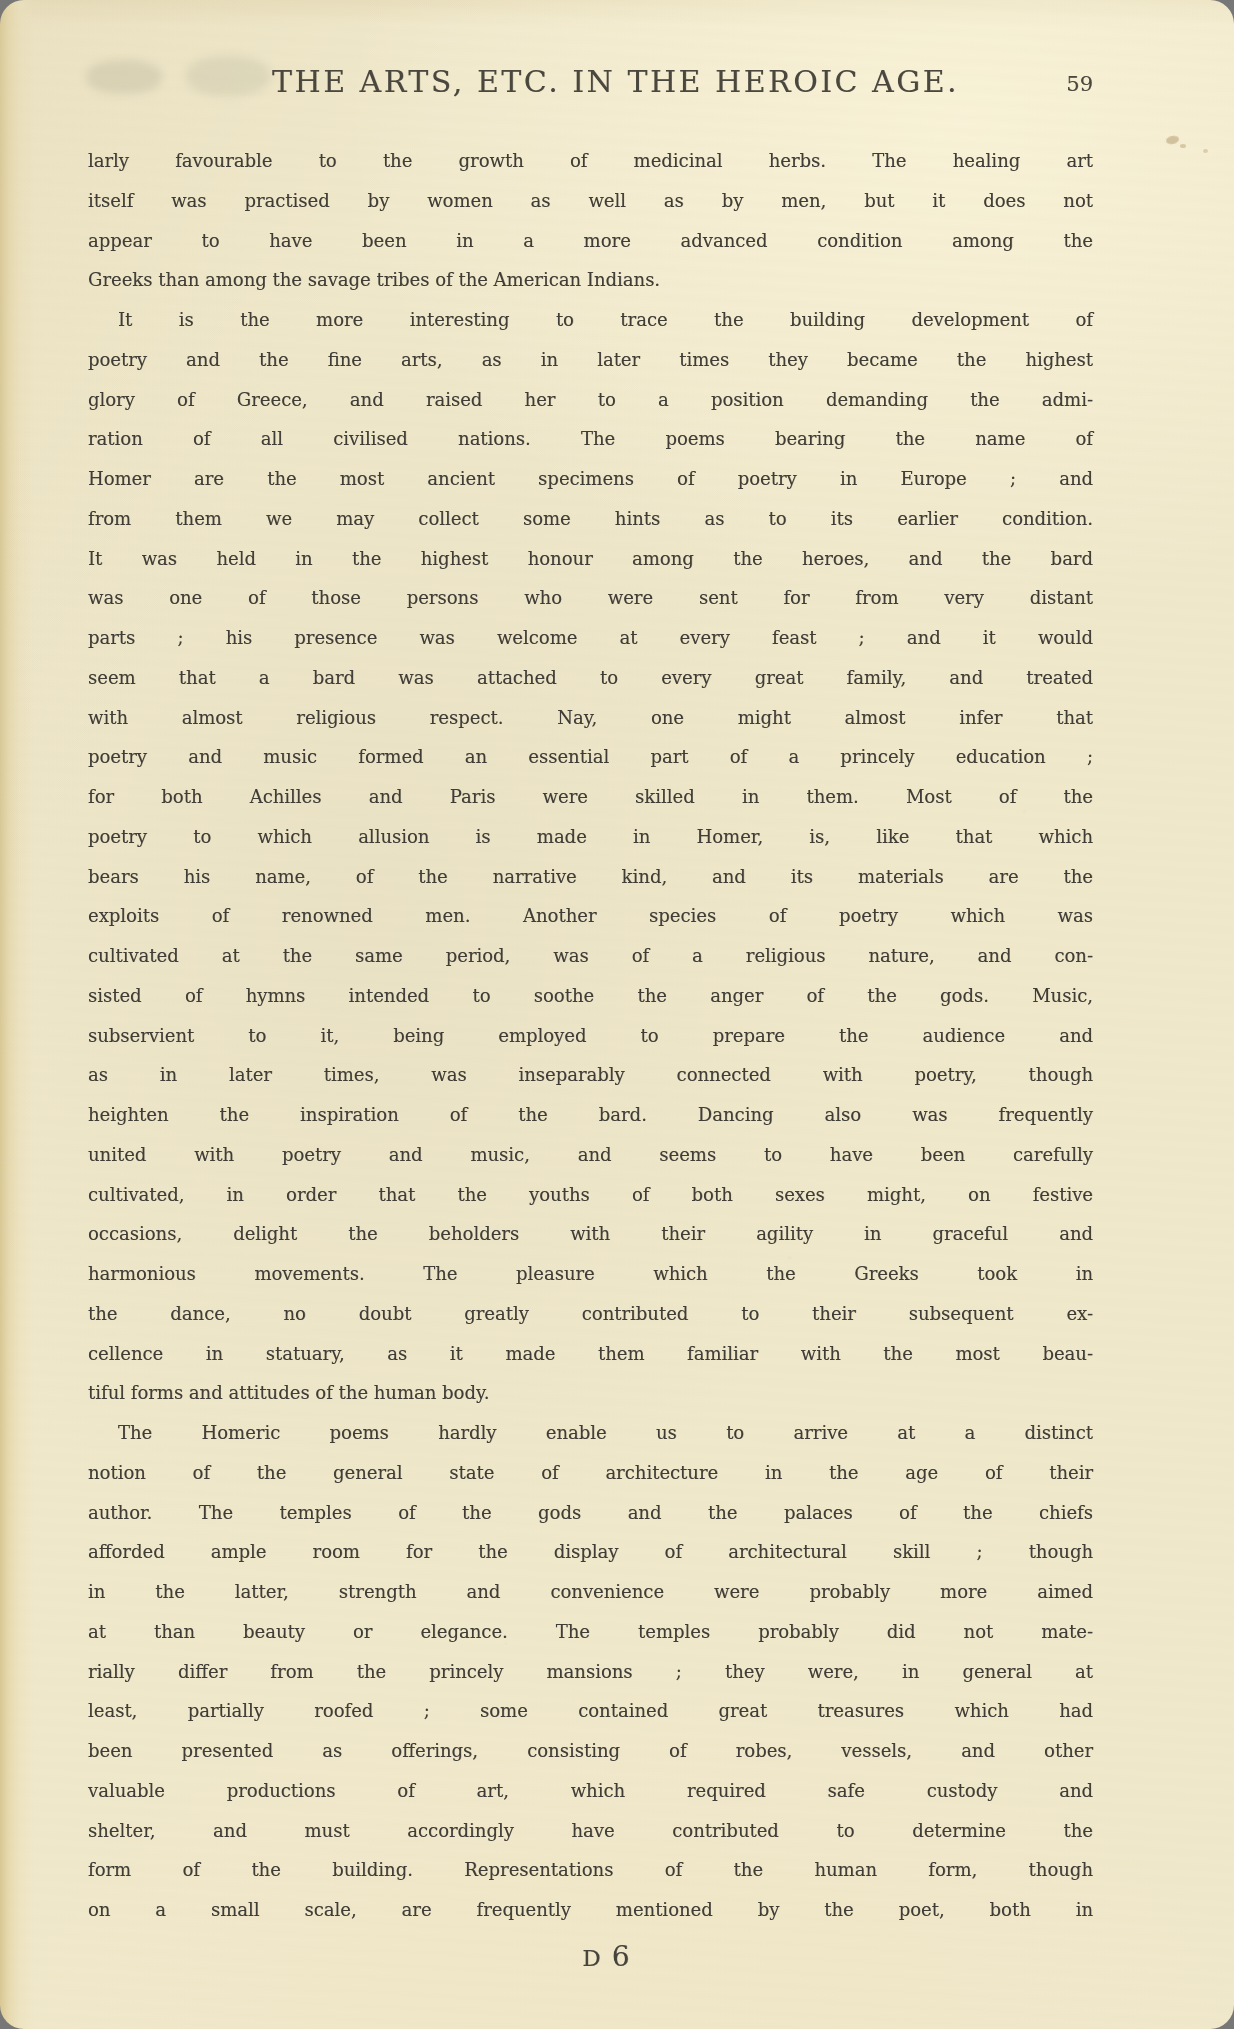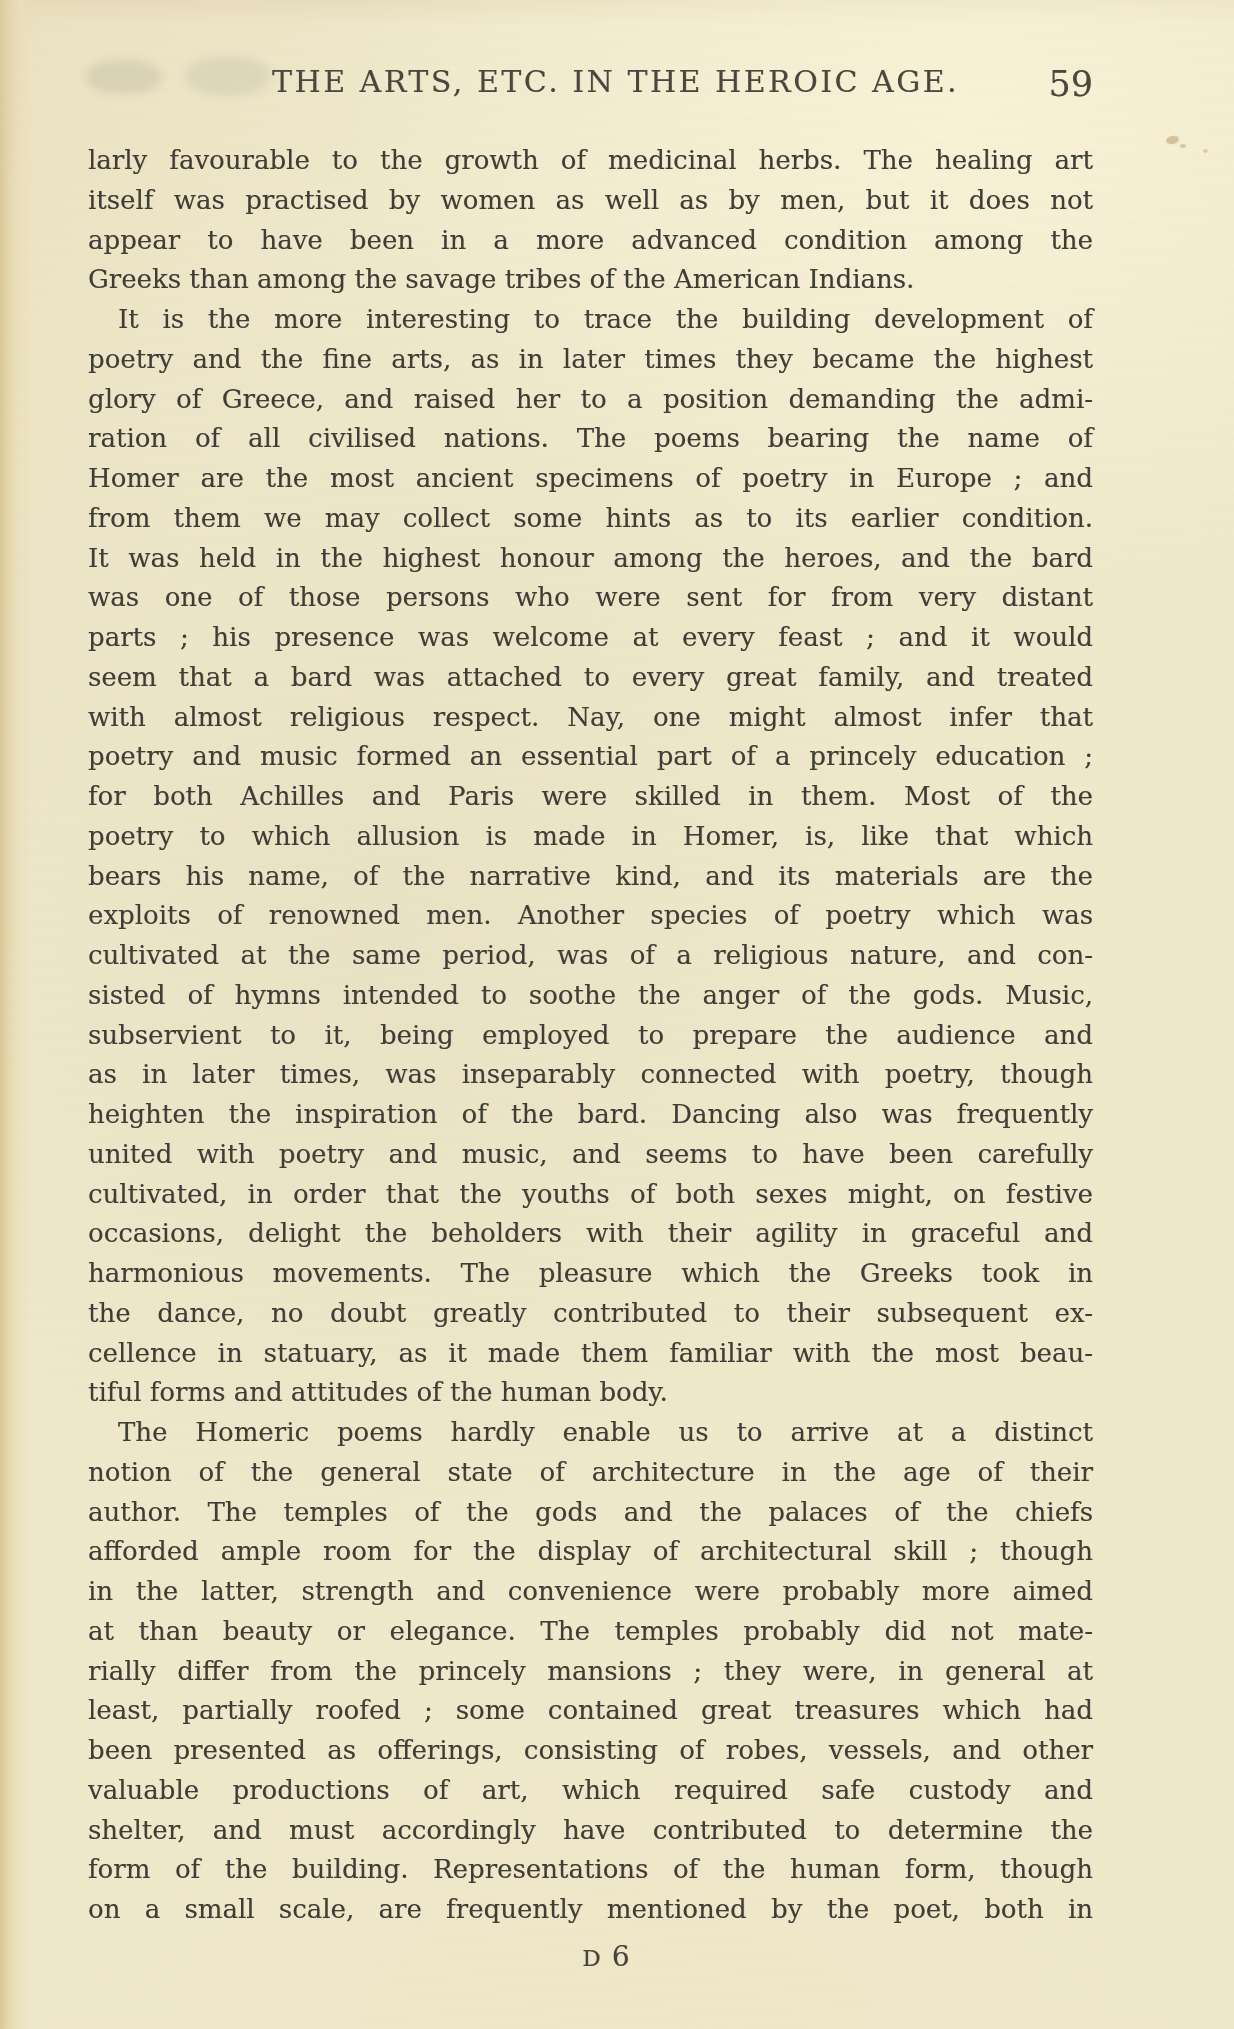--- a/index.html
+++ b/index.html
@@ -17,42 +17,43 @@
       radial-gradient(ellipse 700px 900px at 30% 45%, rgba(215,206,178,0.25), rgba(215,206,178,0) 75%),
       
       linear-gradient(118deg, rgba(221,208,170,0.28) 0%, rgba(221,208,170,0) 22%),
       
       radial-gradient(ellipse 900px 500px at 50% 100%, rgba(240,230,198,0.5), rgba(240,230,198,0) 70%),
       
       linear-gradient(90deg, #d8c794 0px, #e7daaf 9px, #eee4c2 20px, rgba(240,232,203,0) 34px),
       
       linear-gradient(180deg, rgba(214,199,156,0.30) 0px, rgba(214,199,156,0) 26px);
     color:#403e37;
+    border-radius:24px;
   }
   .running-head{
     position:absolute;
     top:62px;left:88px;width:1005px;height:40px;
     font-size:30px;line-height:40px;
     color:#4a473e;
     white-space:nowrap;
   }
   .head-title{
     position:absolute;left:184px;top:0;
     letter-spacing:2.5px;
     text-shadow:0.4px 0.4px 0.6px rgba(74,71,62,0.35);
   }
   .head-pagenum{
     position:absolute;right:0;top:2px;
-    font-size:35px;
+    font-size:21px;
     text-shadow:0.4px 0.4px 0.6px rgba(74,71,62,0.35);
   }
   .text-body{
     position:absolute;
     top:141px;left:88px;width:1005px;
-    font-size:26px;
+    font-size:18px;
     line-height:39.75px;
     color:#3f3d36;
     text-shadow:0.35px 0.35px 0.5px rgba(63,61,54,0.38);
   }
   .line{
     text-align:justify;
     text-align-last:justify;
     white-space:normal;
   }
   .line.endline{ text-align-last:left; }

